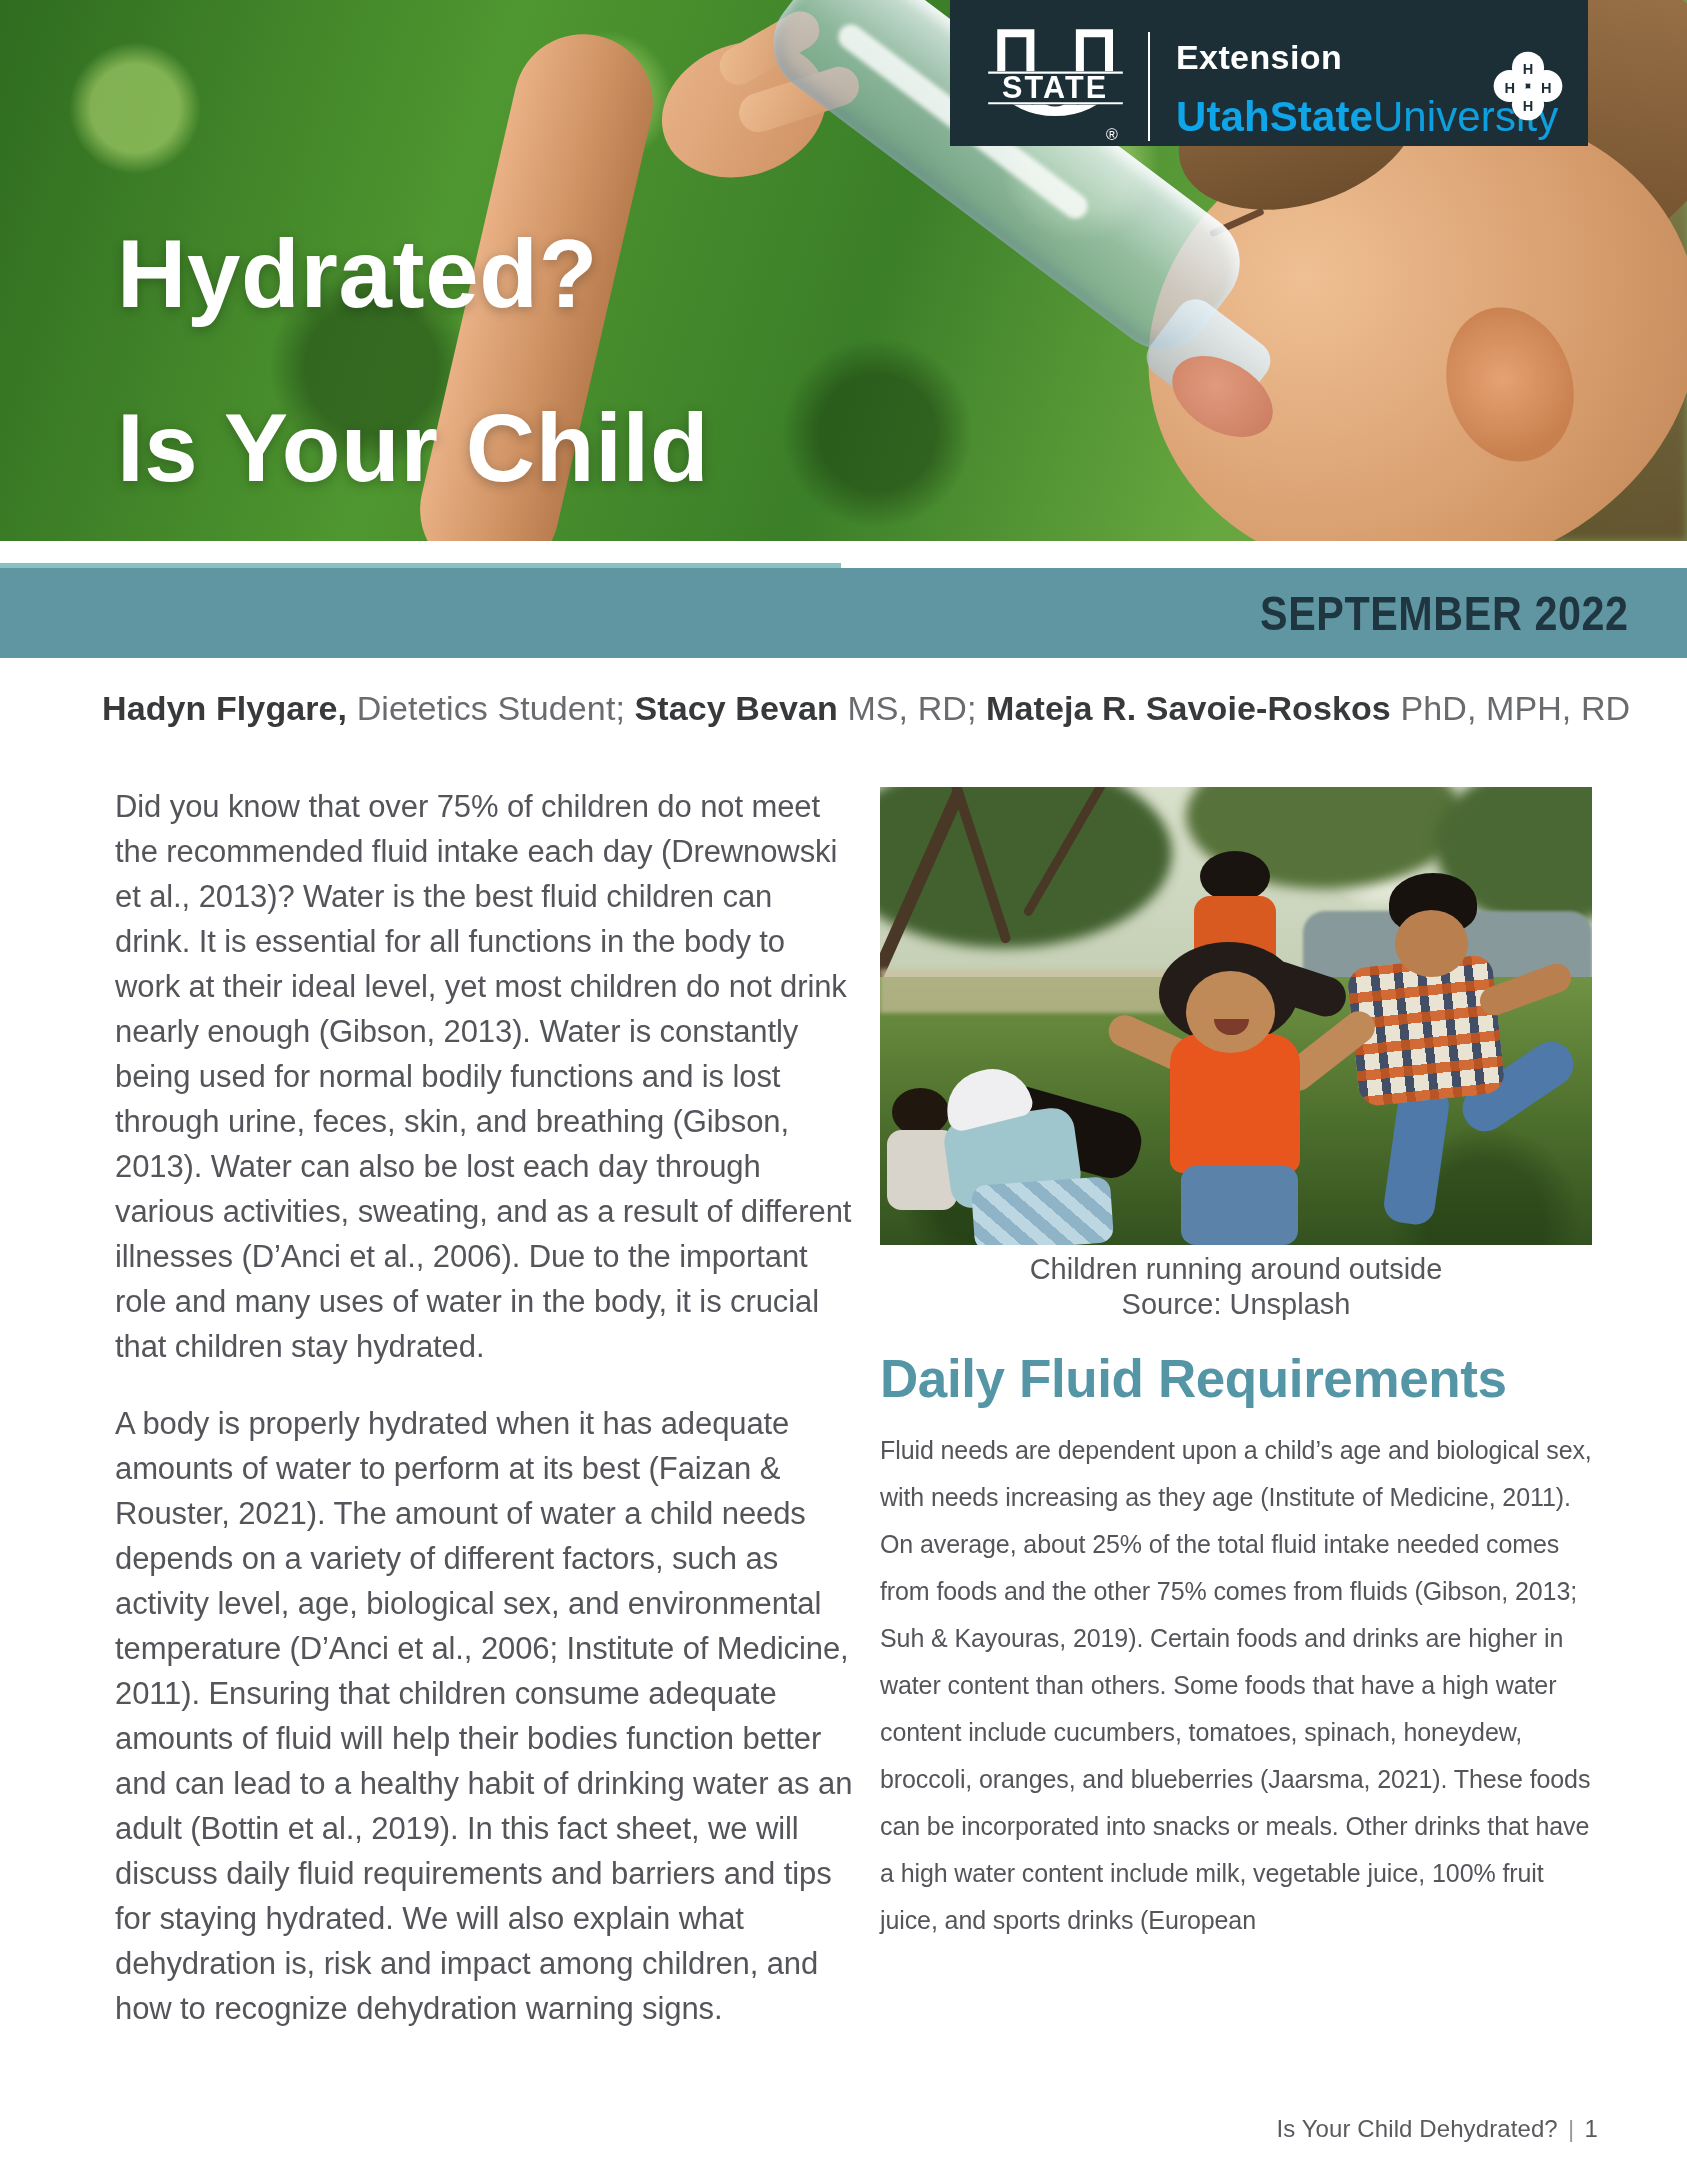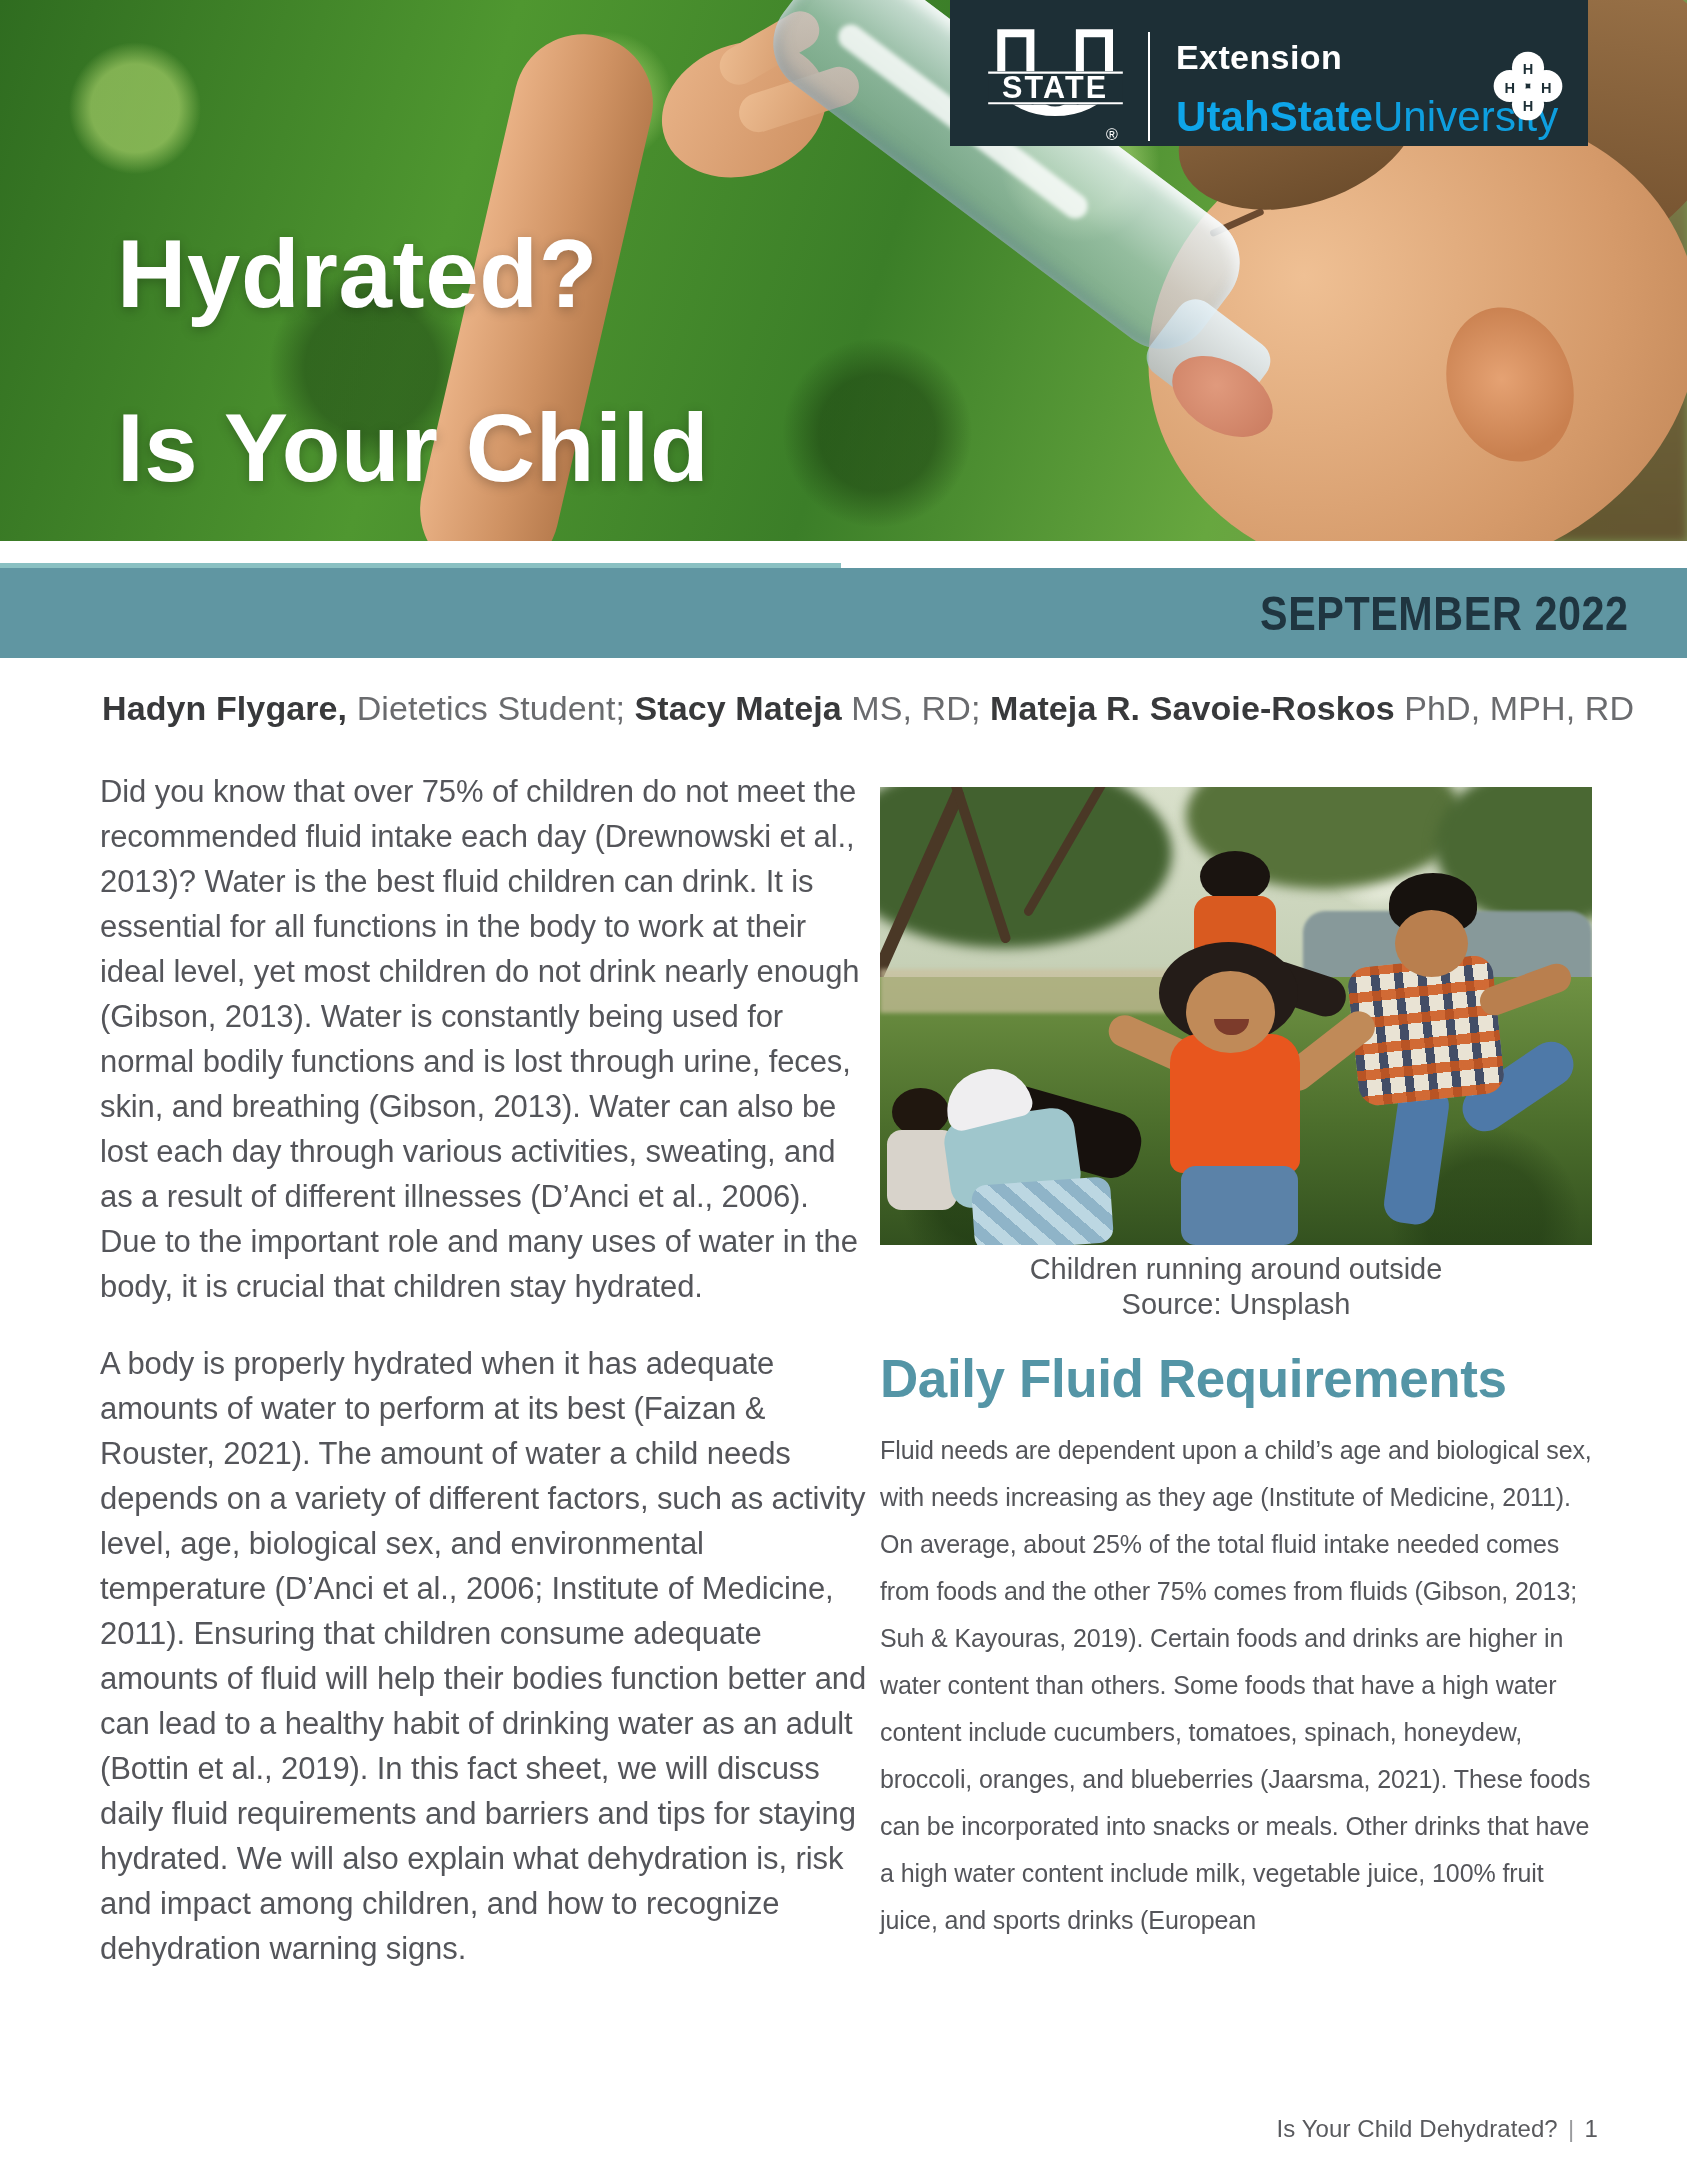--- a/index.html
+++ b/index.html
@@ -62,21 +62,21 @@
   .banner{left:0;top:568px;width:1687px;height:90px;background:#6096a2;}
   .banner-date{position:absolute;right:58px;top:50%;transform:translateY(-50%) scaleX(.86);
     transform-origin:right center;color:#1f3540;font-size:48px;font-weight:800;letter-spacing:0.7px;white-space:nowrap;}
 
   
   .byline{left:102px;top:689px;width:1503px;font-size:34px;color:#6a6b6e;letter-spacing:0.1px;white-space:nowrap;}
   .byline .bold{font-weight:700;color:#38393b;}
 
   
   .col-left{left:100px;top:769px;width:768px;color:#54555a;font-size:31px;line-height:45px;letter-spacing:-0.1px;}
-  .col-left p{margin:0;}
+  .col-left p{margin:15px;}
   .col-left p + p{margin-top:32px;}
   .col-right-photo{left:880px;top:787px;width:712px;height:458px;overflow:hidden;background:#cdd4c2;}
   .fig-caption{left:880px;top:1252px;width:712px;text-align:center;color:#56575b;font-size:29px;line-height:35px;}
   .section-heading{left:880px;top:1348px;width:712px;color:#5495a6;font-size:53px;font-weight:700;letter-spacing:-0.4px;}
   .col-right-text{left:880px;top:1427px;width:715px;color:#54555a;font-size:25px;line-height:47px;letter-spacing:-0.1px;}
 
   
   .kp{position:absolute;}
   .kp-sky{left:0;top:0;width:712px;height:219px;
     background:
@@ -185,21 +185,21 @@
       <text x="52" y="86" text-anchor="middle" font-size="20" font-weight="bold" font-family="Liberation Sans, sans-serif" fill="#1d2f36">H</text>
     </svg>
   </div>
 
   <div class="abs accent-strip"></div>
   <div class="abs banner">
     <div class="banner-date">SEPTEMBER 2022</div>
   </div>
 
   <div class="abs byline">
-    <span class="bold">Hadyn Flygare,</span><span> Dietetics Student; </span><span class="bold">Stacy Mateja</span><span> MS, RD; </span><span class="bold">Mateja R. Savoie-Roskos</span><span> PhD, MPH, RD</span>
+    <span class="bold">Hadyn Flygare,</span><span> Dietetics Student; </span><span class="bold">Stacy Bevan</span><span> MS, RD; </span><span class="bold">Mateja R. Savoie-Roskos</span><span> PhD, MPH, RD</span>
   </div>
 
   <div class="abs col-left">
     <p>Did you know that over 75% of children do not meet the recommended fluid intake each day (Drewnowski et al., 2013)? Water is the best fluid children can drink. It is essential for all functions in the body to work at their ideal level, yet most children do not drink nearly enough (Gibson, 2013). Water is constantly being used for normal bodily functions and is lost through urine, feces, skin, and breathing (Gibson, 2013). Water can also be lost each day through various activities, sweating, and as a result of different illnesses (D’Anci et al., 2006). Due to the important role and many uses of water in the body, it is crucial that children stay hydrated.</p>
     <p>A body is properly hydrated when it has adequate amounts of water to perform at its best (Faizan &amp; Rouster, 2021). The amount of water a child needs depends on a variety of different factors, such as activity level, age, biological sex, and environmental temperature (D’Anci et al., 2006; Institute of Medicine, 2011). Ensuring that children consume adequate amounts of fluid will help their bodies function better and can lead to a healthy habit of drinking water as an adult (Bottin et al., 2019). In this fact sheet, we will discuss daily fluid requirements and barriers and tips for staying hydrated. We will also explain what dehydration is, risk and impact among children, and how to recognize dehydration warning signs.</p>
   </div>
 
   <div class="abs col-right-photo">
     <div class="kp kp-sky"></div>
     <div class="kp kp-foliage1"></div>

